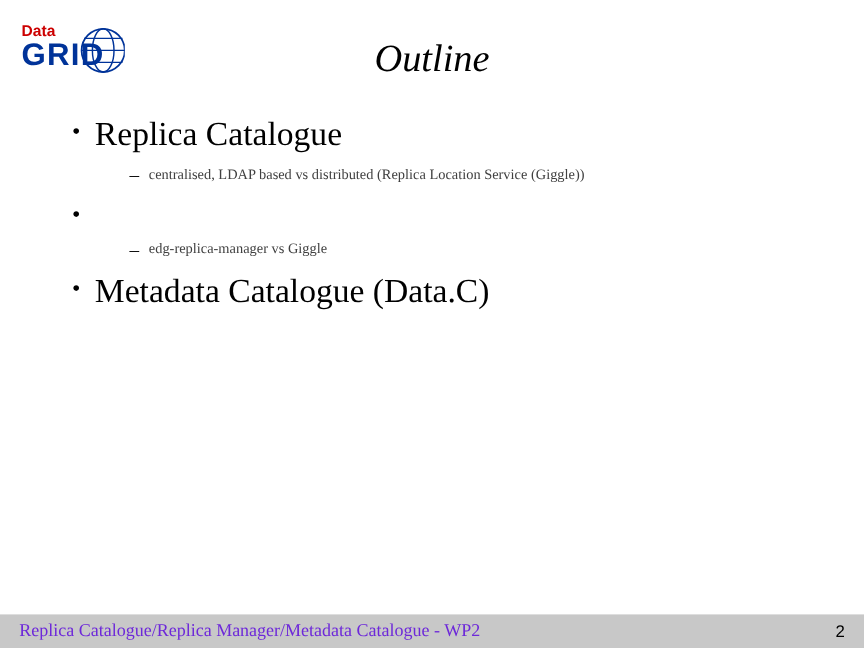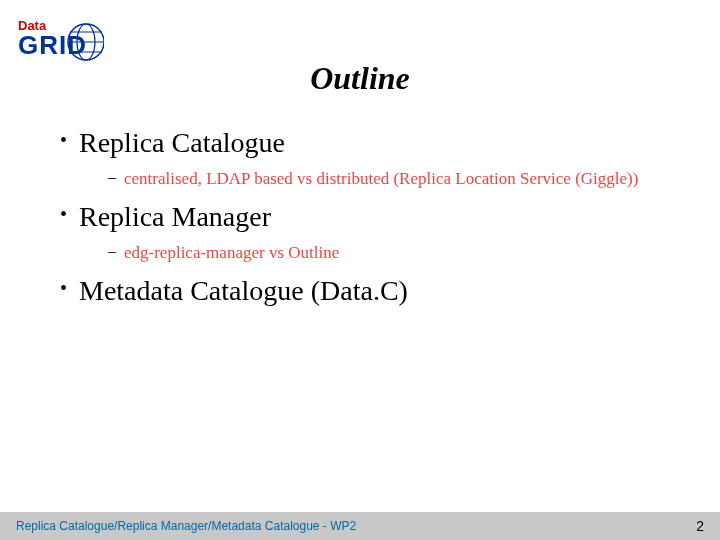--- a/index.html
+++ b/index.html
@@ -29,24 +29,23 @@
 
     
     .main-content {
       padding: 20px 60px 20px 60px;
       margin-top: 10px;
     }
 
     .slide-title {
       text-align: center;
       font-size: 32px;
-      font-weight: bold;
+      font-weight: normal;
       color: #000000;
       margin-bottom: 30px;
-      margin-top: 30px;
       font-style: italic;
     }
 
     .bullet-section {
       margin-bottom: 10px;
     }
 
     .bullet-item {
       display: flex;
       align-items: flex-start;
@@ -80,43 +79,43 @@
 
     .sub-dash {
       font-size: 16px;
       margin-right: 8px;
       color: #000;
       flex-shrink: 0;
       margin-top: 1px;
     }
 
     .sub-bullet-text {
-      font-size: 17px;
-      color: #ef4444;
+      font-size: 12px;
+      color: #404040;
       line-height: 1.4;
     }
 
     
     .footer {
       position: absolute;
       bottom: 0;
       left: 0;
       right: 0;
       background: #c8c8c8;
       height: 28px;
       display: flex;
       align-items: center;
       justify-content: space-between;
       padding: 0 16px;
     }
 
     .footer-text {
-      font-size: 12px;
-      color: #0369a1;
-      font-family: Liberation Sans, sans-serif;
+      font-size: 15px;
+      color: #6d28d9;
+      font-family: Liberation Serif, serif;
     }
 
     .footer-page {
       font-size: 14px;
       color: #000000;
       font-family: Arial, sans-serif;
     }
   </style>
 </head>
 <body>
@@ -149,26 +148,25 @@
       <div class="sub-bullet-item">
         <span class="sub-dash">–</span>
         <span class="sub-bullet-text">centralised, LDAP based vs distributed (Replica Location Service (Giggle))</span>
       </div>
     </div>
   </div>
 
   <div class="bullet-section">
     <div class="bullet-item">
       <span class="bullet-dot">•</span>
-      <span class="bullet-text-large">Replica Manager</span>
     </div>
     <div class="sub-bullet-section">
       <div class="sub-bullet-item">
         <span class="sub-dash">–</span>
-        <span class="sub-bullet-text">edg-replica-manager vs Outline</span>
+        <span class="sub-bullet-text">edg-replica-manager vs Giggle</span>
       </div>
     </div>
   </div>
 
   <div class="bullet-section">
     <div class="bullet-item">
       <span class="bullet-dot">•</span>
       <span class="bullet-text-large">Metadata Catalogue (Data.C)</span>
     </div>
   </div>

